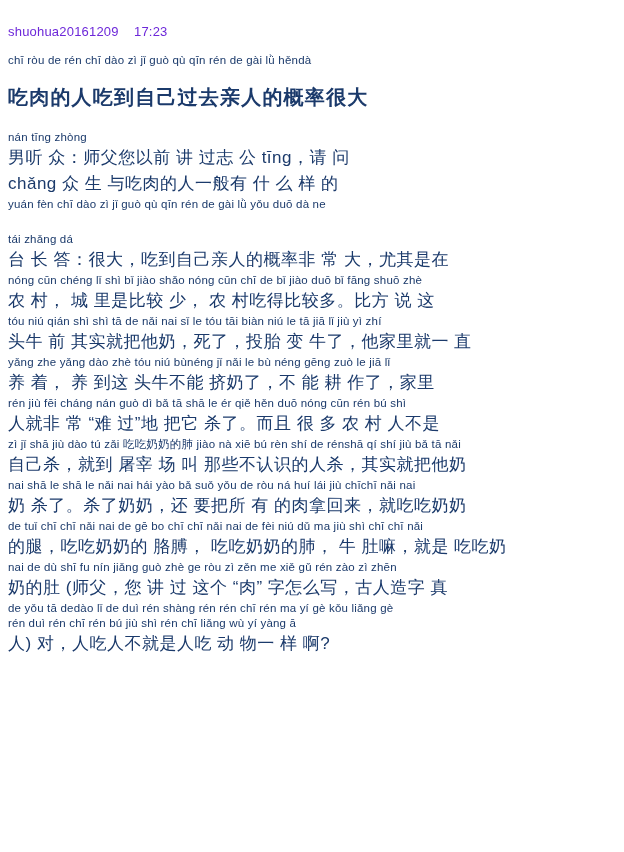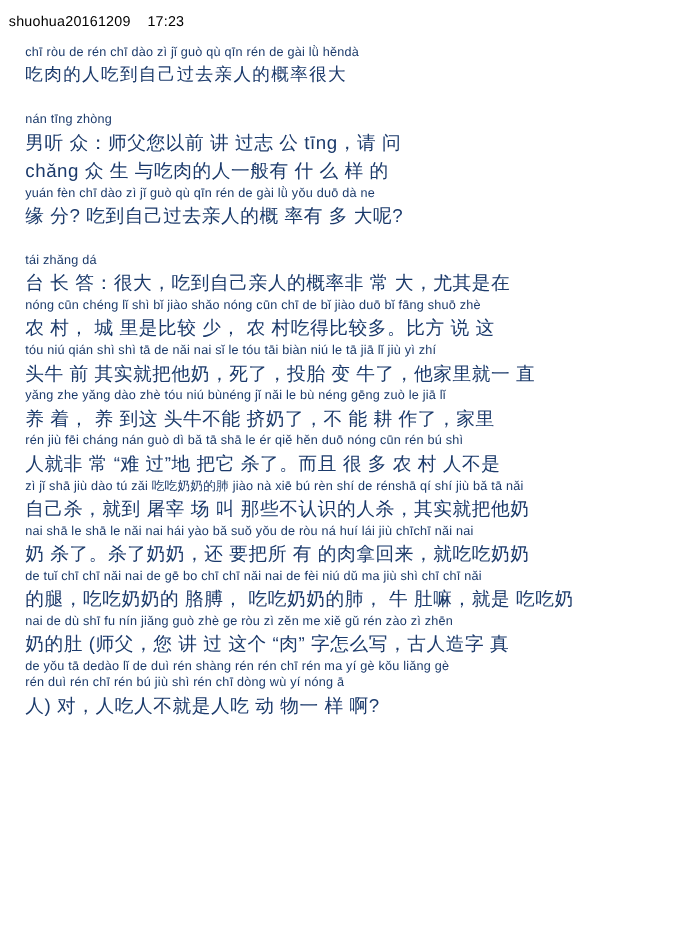--- a/index.html
+++ b/index.html
@@ -16,49 +16,50 @@
   }
   .page {
     position: relative;
     width: 624px;
     height: 852px;
     padding: 0;
     box-sizing: border-box;
   }
   .header {
     font-size: 13px;
-    color: #000000;
-    padding: 12px 0 0 8px;
+    color: #6d28d9;
+    padding: 24px 0 0 8px;
     letter-spacing: 0.2px;
   }
   .block {
-    padding: 0 23px;
+    padding: 0 8px;
     box-sizing: border-box;
   }
   
   .py {
     font-size: 11.5px;
     color: #1b3a6b;
     line-height: 15px;
     white-space: nowrap;
     letter-spacing: 0.2px;
   }
   
   .hz {
     font-size: 17px;
     color: #1b3a6b;
     line-height: 26px;
     white-space: nowrap;
     letter-spacing: 0.5px;
   }
   .hz.bold { font-weight: normal; }
   .hz.title {
-    font-size: 16px;
-    font-weight: normal;
+    font-size: 20px;
+    font-weight: bold;
     letter-spacing: 1.2px;
+    margin-top: 16px;
   }
   .gap-md { height: 14px; }
   .gap-lg { height: 20px; }
 </style>
 </head>
 <body>
 
 <div class="page">
 
   <div class="header">
@@ -76,21 +77,20 @@
 
   <div class="gap-lg"></div>
 
   <div class="block">
     <div class="py">nán tīng zhòng</div>
     <div class="hz">
       <span class="hz bold">男听 众：</span><span>师父您以前 讲 过志 公 tīng，请 问</span>
     </div>
     <div class="hz">chǎng 众  生 与吃肉的人一般有 什 么 样 的</div>
     <div class="py">yuán fèn    chī dào zì  jǐ guò qù qīn rén de gài    lǜ yǒu duō dà ne</div>
-    <div class="hz">缘 分? 吃到自己过去亲人的概 率有 多 大呢?</div>
   </div>
 
   <div class="gap-lg"></div>
 
   <div class="block">
     <div class="py">tái zhǎng dá</div>
     <div class="hz">
       <span class="hz bold">台 长 答：</span><span>很大，吃到自己亲人的概率非 常 大，尤其是在</span>
     </div>
     <div class="py">nóng cūn    chéng lǐ shì bǐ jiào shǎo    nóng cūn chī de bǐ jiào duō    bǐ fāng shuō zhè</div>
@@ -103,19 +103,19 @@
     <div class="hz">人就非 常 “难 过”地 把它 杀了。而且 很 多  农 村 人不是</div>
     <div class="py">zì  jǐ shā    jiù dào tú zǎi 吃吃奶奶的肺 jiào nà xiē bú rèn shí de rénshā    qí shí jiù bǎ tā nǎi</div>
     <div class="hz">自己杀，就到 屠宰 场  叫 那些不认识的人杀，其实就把他奶</div>
     <div class="py">nai shā le    shā le nǎi nai    hái yào bǎ suǒ yǒu de ròu ná huí lái    jiù chīchī nǎi nai</div>
     <div class="hz">奶 杀了。杀了奶奶，还 要把所 有 的肉拿回来，就吃吃奶奶</div>
     <div class="py">de tuǐ    chī chī nǎi nai de gē bo    chī chī nǎi nai de fèi    niú dǔ ma    jiù shì chī chī nǎi</div>
     <div class="hz">的腿，吃吃奶奶的 胳膊， 吃吃奶奶的肺， 牛 肚嘛，就是 吃吃奶</div>
     <div class="py">nai de dù    shī fu    nín jiǎng guò zhè ge    ròu    zì zěn me xiě    gǔ rén zào zì zhēn</div>
     <div class="hz">奶的肚 (师父，您 讲 过 这个 “肉” 字怎么写，古人造字 真</div>
     <div class="py">de yǒu tā dedào lǐ de    duì    rén shàng rén    rén chī rén ma    yí  gè kǒu liǎng gè</div>
-    <div class="py">rén   duì    rén chī rén bú jiù shì rén chī dòng wù  yí  nóng ā</div>
+    <div class="py">rén   duì    rén chī rén bú jiù shì rén chī liǎng wù  yí  yàng ā</div>
     <div class="hz">人) 对，人吃人不就是人吃 动 物一 样 啊?</div>
     <div class="py"></div>
     <div class="hz"></div>
   </div>
 
 </div>
 
 </body></html>

